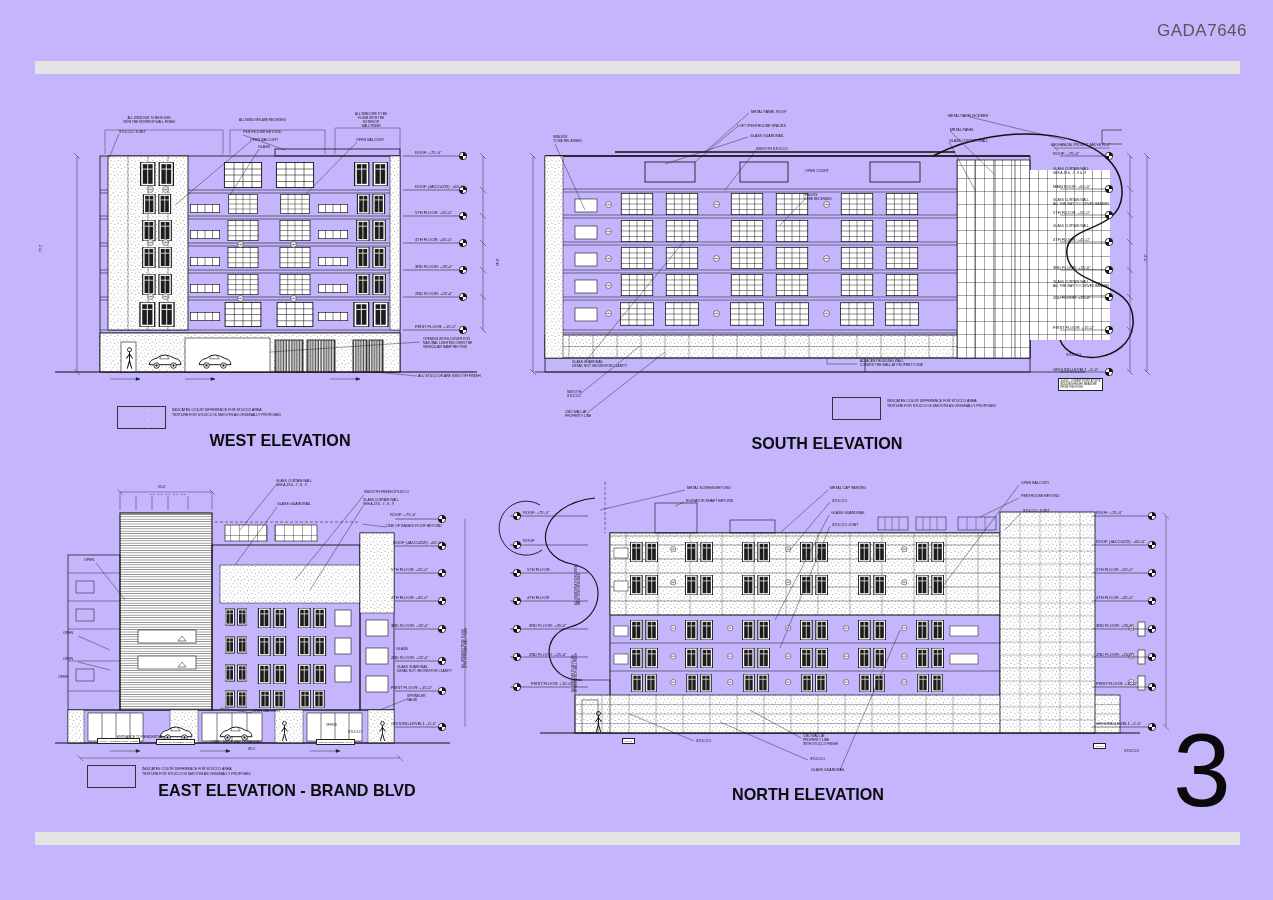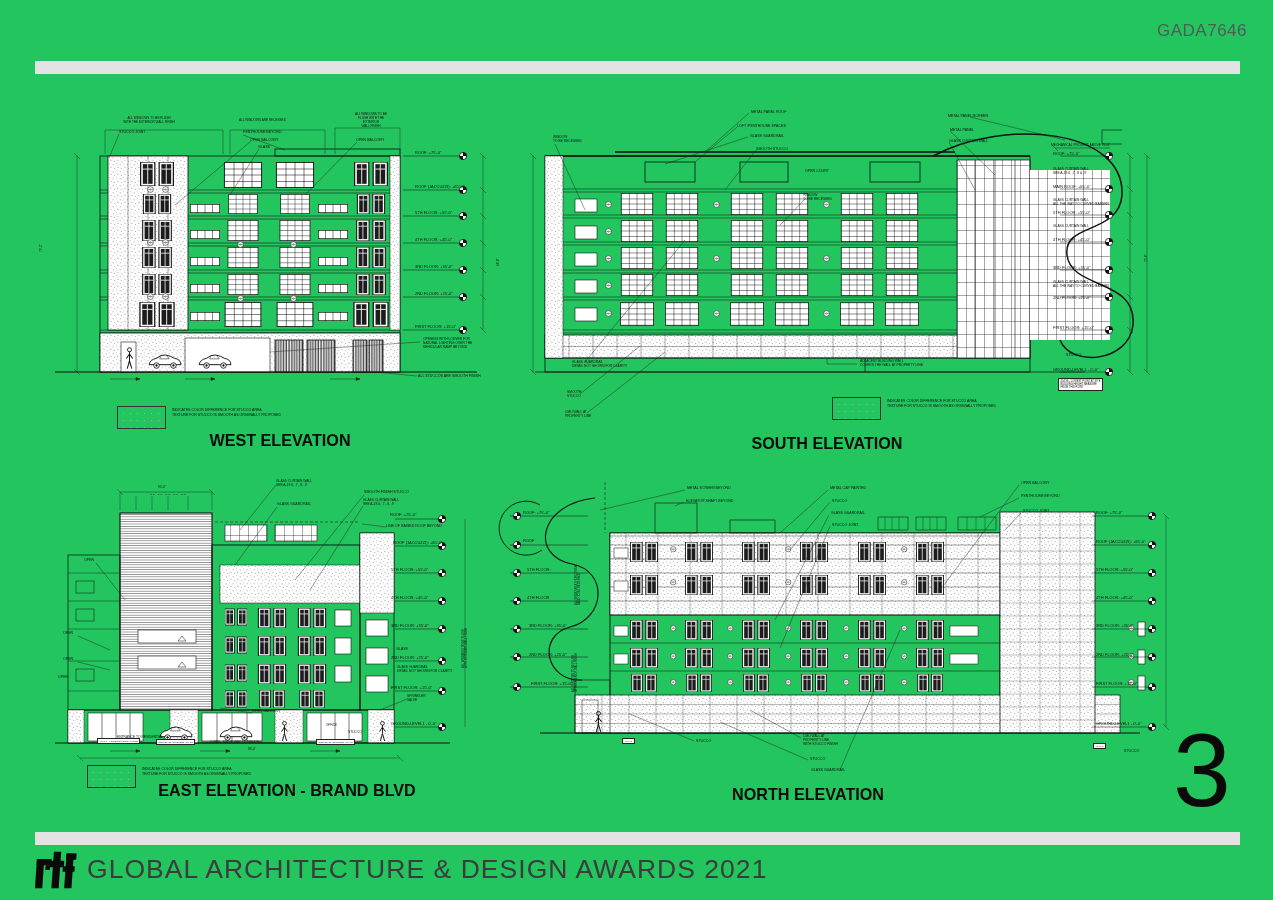--- a/index.html
+++ b/index.html
@@ -1,16 +1,16 @@
 <!DOCTYPE html>
 <html><head>
 <meta charset="utf-8">
 <style>
   html,body{margin:0;padding:0;background:#fff;}
-  #sheet{position:relative;width:1273px;height:900px;background:#22c55e;overflow:hidden;
+  #sheet{position:relative;width:1273px;height:900px;background:#c4b5fd;overflow:hidden;
          font-family:"Liberation Sans",sans-serif;color:#111;}
   .bar{position:absolute;left:35px;width:1205px;height:13px;background:#e3e3e3;}
   #gada{position:absolute;top:21px;right:26px;font-size:17px;color:#56585a;letter-spacing:.5px;}
   .title{position:absolute;font-weight:bold;font-size:17px;color:#0c0c0c;white-space:nowrap;
          transform:translateX(-50%) scaleX(.95);}
   .ann{position:absolute;font-size:3.6px;line-height:1.25;color:#141414;white-space:pre;
        transform-origin:0 0;}
   .ann.box{border:.5px solid #222;background:#fff;padding:.5px 1.5px;}
   .legend{position:absolute;display:flex;align-items:flex-start;gap:6px;}
   .legend .sw{width:47px;height:21px;border:1px solid #333;
@@ -618,29 +618,14 @@
       </div>
       <div class="legend" style="left: 87px; top: 765px;">
         <div class="sw"></div>
         <div class="tx" style="white-space: pre;">INDICATES COLOR DIFFERENCE FOR STUCCO AREA
 TEXTURE FOR STUCCO IS SMOOTH AS ORIGINALLY PROPOSED</div>
       </div>
     </div>
 
   <div id="pagenum">3</div>
 
-  <div id="footer">
-    <svg width="42" height="42" viewBox="0 0 46 46">
-      <g transform="skewX(-4)" fill="#0a0a0a">
-        <rect x="3" y="12" width="8" height="32"></rect>
-          <rect x="3" y="12" width="16" height="7"></rect>
-          <rect x="13" y="19" width="5" height="5"></rect>
-        <rect x="21" y="4" width="8" height="40"></rect>
-          <rect x="17" y="14" width="16" height="7"></rect>
-        <rect x="35" y="6" width="8" height="38"></rect>
-          <rect x="35" y="6" width="11" height="7"></rect>
-          <rect x="32" y="20" width="13" height="6"></rect>
-      </g>
-    </svg>
-    <div class="aw">GLOBAL ARCHITECTURE &amp; DESIGN AWARDS 2021</div>
-  </div>
 
 </div>
 
 </body></html>

